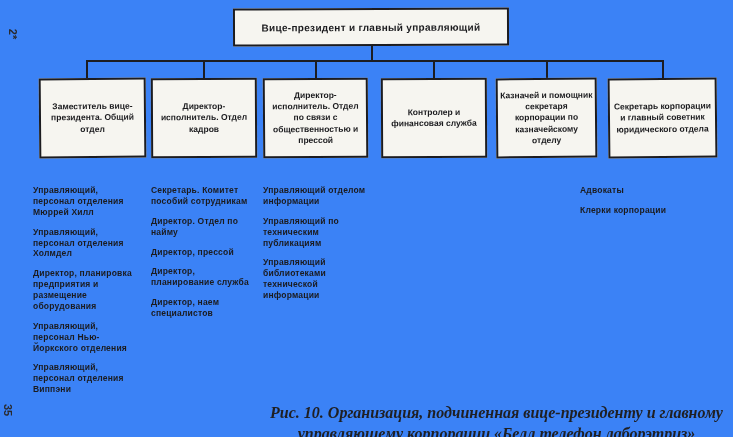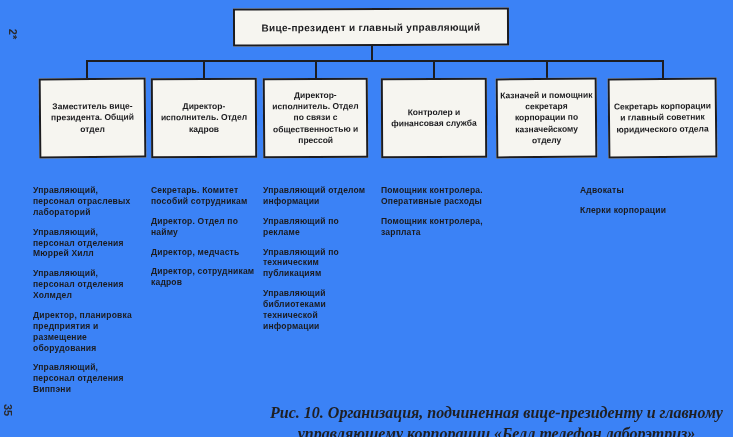--- a/index.html
+++ b/index.html
@@ -87,46 +87,42 @@
     <span>Контролер и финансовая служба</span>
   </div>
   <div class="obox dept-box b4">
     <span>Казначей и помощник секретаря корпорации по казначейскому отделу</span>
   </div>
   <div class="obox dept-box b5">
     <span>Секретарь корпорации и главный советник юридического отдела</span>
   </div>
 
   <div class="col-list c0">
-    <p>Управляющий, персонал отраслевых лабораторий</p>
     <p>Управляющий, персонал отделения Мюррей Хилл</p>
     <p>Управляющий, персонал отделения Холмдел</p>
     <p>Директор, планировка предприятия и размещение оборудования</p>
+    <p>Управляющий, персонал Нью-Йоркского отделения</p>
     <p>Управляющий, персонал отделения Виппэни</p>
 
   </div>
 
   <div class="col-list c1">
     <p>Секретарь. Комитет пособий сотрудникам</p>
     <p>Директор. Отдел по найму</p>
-    <p>Директор, медчасть</p>
-    <p>Директор, сотрудникам кадров</p>
+    <p>Директор, прессой</p>
+    <p>Директор, планирование служба</p>
+    <p>Директор, наем специалистов</p>
   </div>
 
   <div class="col-list c2">
     <p>Управляющий отделом информации</p>
-    <p>Управляющий по рекламе</p>
     <p>Управляющий по техническим публикациям</p>
     <p>Управляющий библиотеками технической информации</p>
   </div>
 
-  <div class="col-list c3">
-    <p>Помощник контролера. Оперативные расходы</p>
-    <p>Помощник контролера, зарплата</p>
-  </div>
 
 
   <div class="col-list c5">
     <p>Адвокаты</p>
     <p>Клерки корпорации</p>
   </div>
 
   <div class="caption">Рис. 10. Организация, подчиненная вице-президенту и главному управляющему корпорации «Белл телефон лаборэтриз»</div>
 
 </div>

